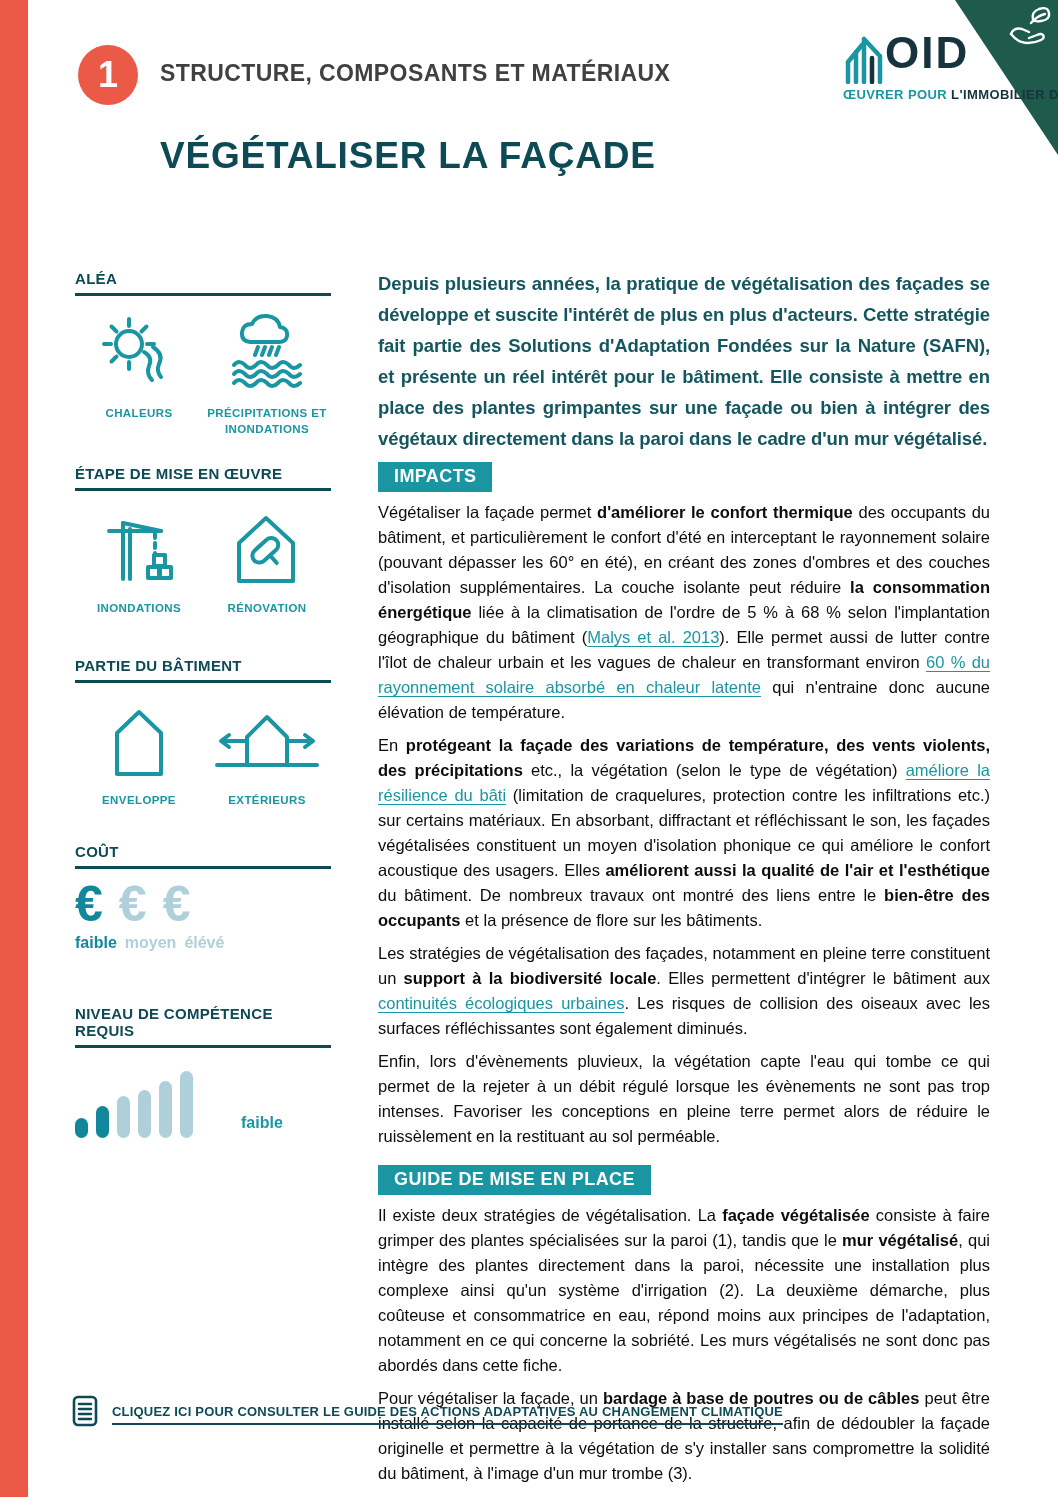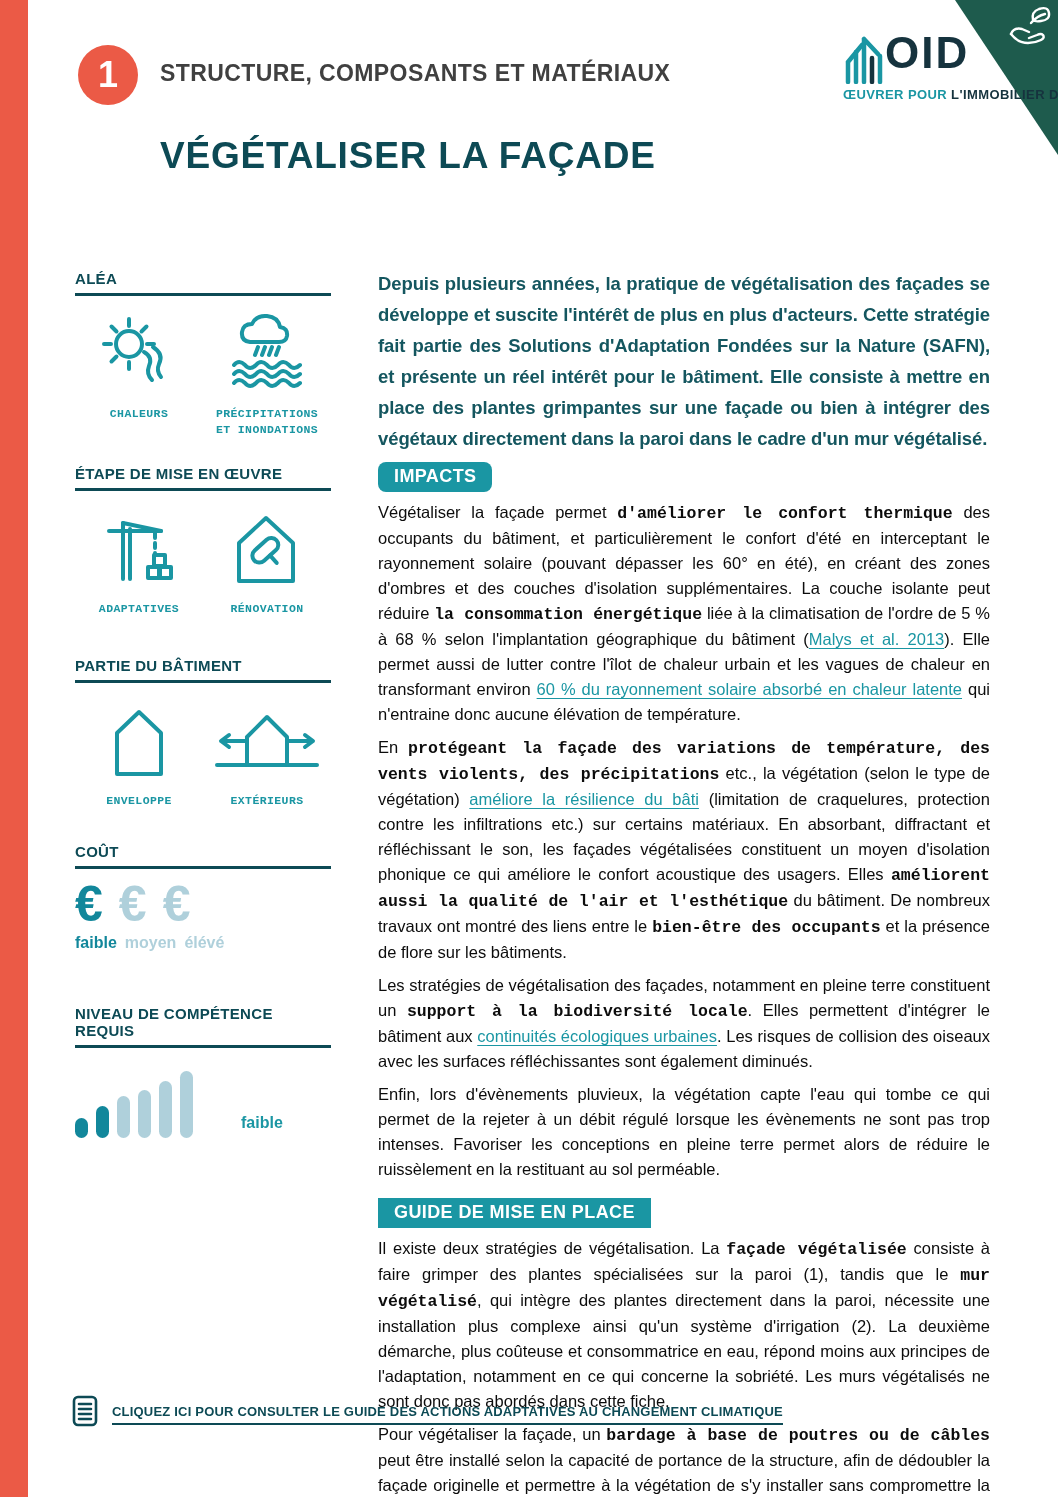--- a/index.html
+++ b/index.html
@@ -32,41 +32,41 @@
   .logo-tagline .t1 { color:#1A96A3; } .logo-tagline .t2 { color:#16333E; }
 
   
   .sidebar { position:absolute; left:75px; top:0; width:256px; }
   .side-section { position:absolute; left:0; width:256px; }
   .side-title { font-size:15px; font-weight:bold; color:#0D4A55; letter-spacing:.3px; }
   .side-rule { height:3px; background:#0D4A55; margin-top:6px; }
   .icon-row { display:flex; margin-top:16px; }
   .icon-cell { flex:1; display:flex; flex-direction:column; align-items:center; }
   .icon-label { font-size:11.5px; font-weight:bold; color:#1A96A3; text-align:center;
-    letter-spacing:.4px; margin-top:10px; line-height:1.35; max-width:120px;font-family:Liberation Mono, monospace; }
+    letter-spacing:.4px; margin-top:10px; line-height:1.35; max-width:120px; }
   .euros { margin-top:8px; display:flex; gap:16px; }
   .euro { font-size:50px; font-weight:bold; color:#AFD0DB; line-height:1.1; }
   .euro.active { color:#12879B; }
   .cost-labels { margin-top:2px; display:flex; gap:8px; font-size:16px; font-weight:bold; }
   .cost-label { color:#AFD0DB; } .cost-label.active { color:#12879B; }
   .comp-wrap { display:flex; align-items:flex-end; margin-top:20px; height:70px; }
   .comp-bars { display:flex; align-items:flex-end; gap:8px; }
   .comp-bar { width:13px; border-radius:7px; background:#AFD0DB; }
   .comp-bar.active { background:#12879B; }
   .comp-label { font-size:16px; font-weight:bold; color:#1A96A3; margin-left:48px; margin-bottom:6px; }
 
   
   .main { position:absolute; left:378px; top:268px; width:612px; }
   .intro { font-size:18.5px; line-height:31px; font-weight:bold; color:#14565F; text-align:justify; letter-spacing:-.1px; }
   .badge { display:inline-block; background:#1A96A3; color:#fff; font-size:18px; font-weight:bold;
     padding:4px 16px 5px; letter-spacing:.4px; }
-  .badge-impacts { margin-top:8px;border-radius:8px; }
+  .badge-impacts { margin-top:8px; }
   .badge-guide { margin-top:16px; }
   .main p.body { font-size:16.5px; line-height:25px; text-align:justify; margin-top:8px; }
-  .main p.body .b { font-weight:bold;font-family:Liberation Mono, monospace; }
+  .main p.body .b { font-weight:bold; }
   .main .link { color:#1A96A3; text-decoration:underline; text-underline-offset:3px; }
 
   
   .footer { position:absolute; left:72px; top:1395px; display:flex; align-items:center; }
   .footer-link { margin-left:14px; margin-top:6px; font-size:13px; font-weight:bold; color:#0D4A55;
     letter-spacing:.2px; border-bottom:2.5px solid #0D4A55; padding-bottom:4px; text-decoration:none; white-space:nowrap; }
 
   svg.tealicon { stroke:#1A96A3; fill:none; stroke-width:4; stroke-linecap:round; stroke-linejoin:round; }
 </style>
 </head>
@@ -139,21 +139,21 @@
       <div class="icon-cell">
         <svg class="tealicon" width="84" height="84" viewBox="0 0 84 84">
           <path d="M26,72 V16 M33,72 V22"></path>
           <path d="M12,24 H64"></path>
           <path d="M26,16 L64,24"></path>
           <path d="M58,26 V48" stroke-dasharray="5 5"></path>
           <rect x="51" y="60" width="11" height="11"></rect>
           <rect x="63" y="60" width="11" height="11"></rect>
           <rect x="57" y="48" width="11" height="11"></rect>
         </svg>
-        <div class="icon-label">ADAPTATIVES</div>
+        <div class="icon-label">INONDATIONS</div>
       </div>
       <div class="icon-cell">
         <svg class="tealicon" width="84" height="84" viewBox="0 0 84 84">
           <path d="M14,36 L41,11 L68,36 V74 H14 Z"></path>
           <g transform="rotate(-42 41 44)">
             <rect x="26" y="36" width="30" height="14" rx="7"></rect>
             <path d="M41,50 V60"></path>
           </g>
         </svg>
         <div class="icon-label">RÉNOVATION</div>

